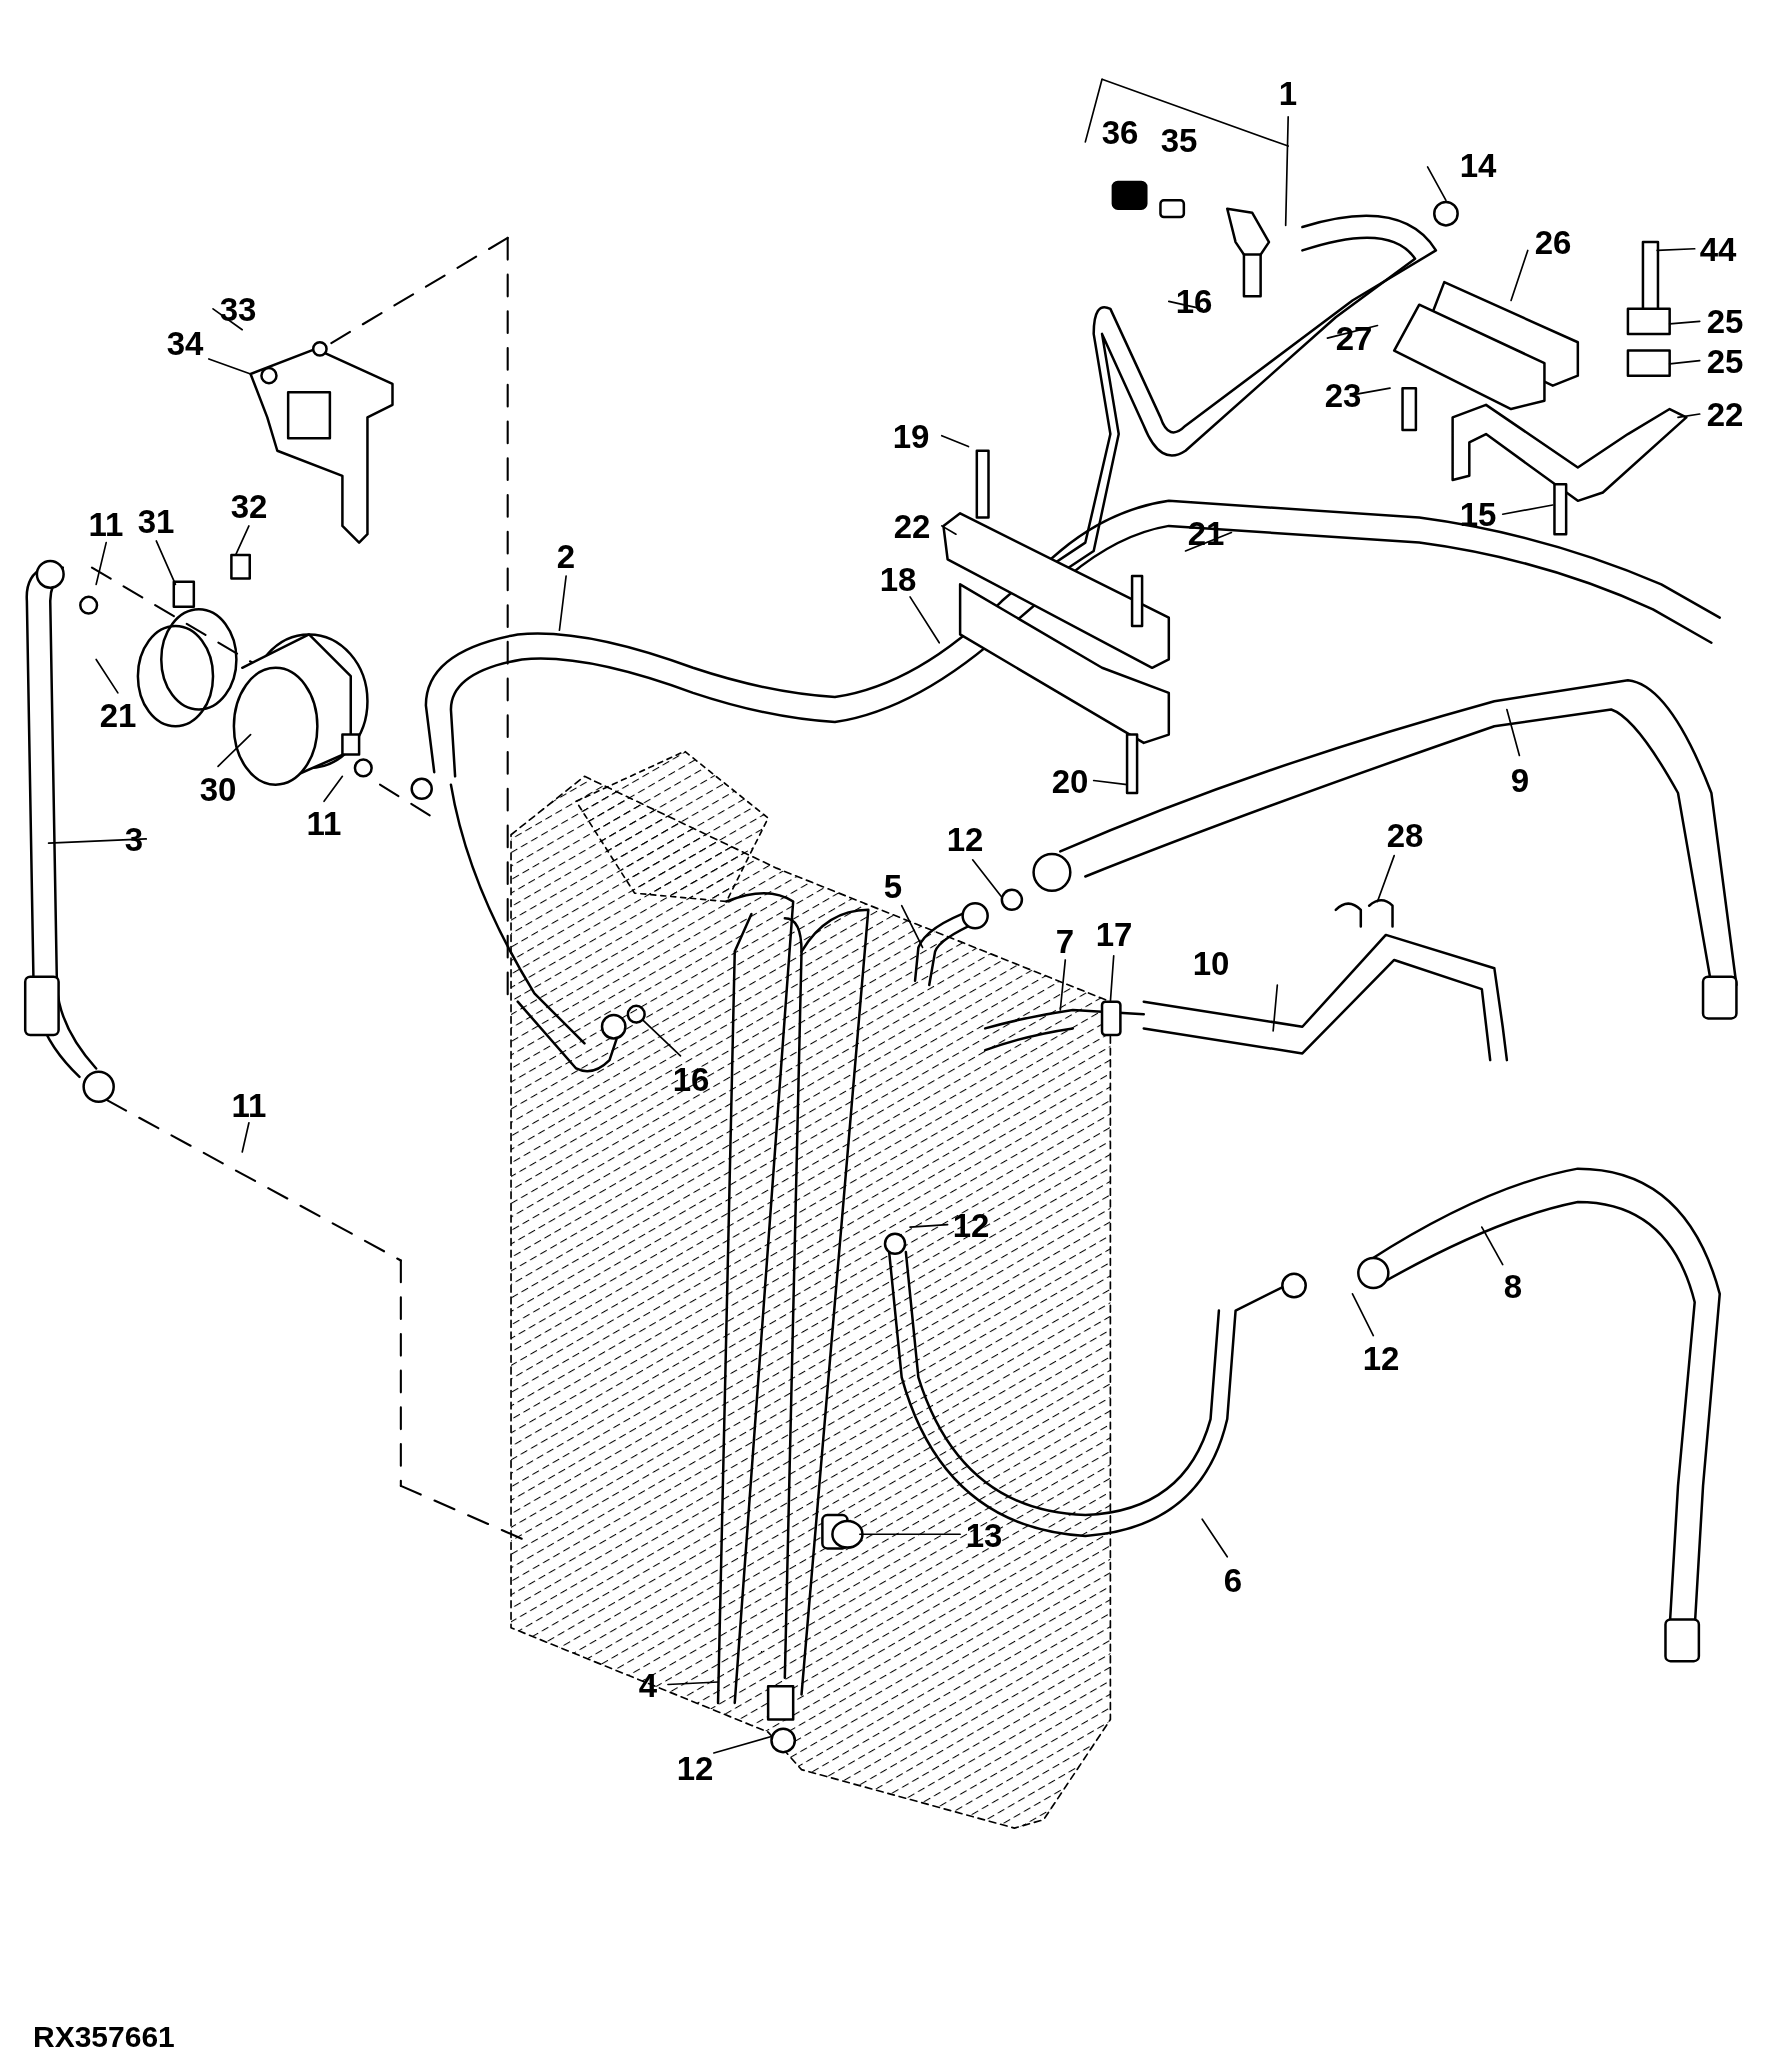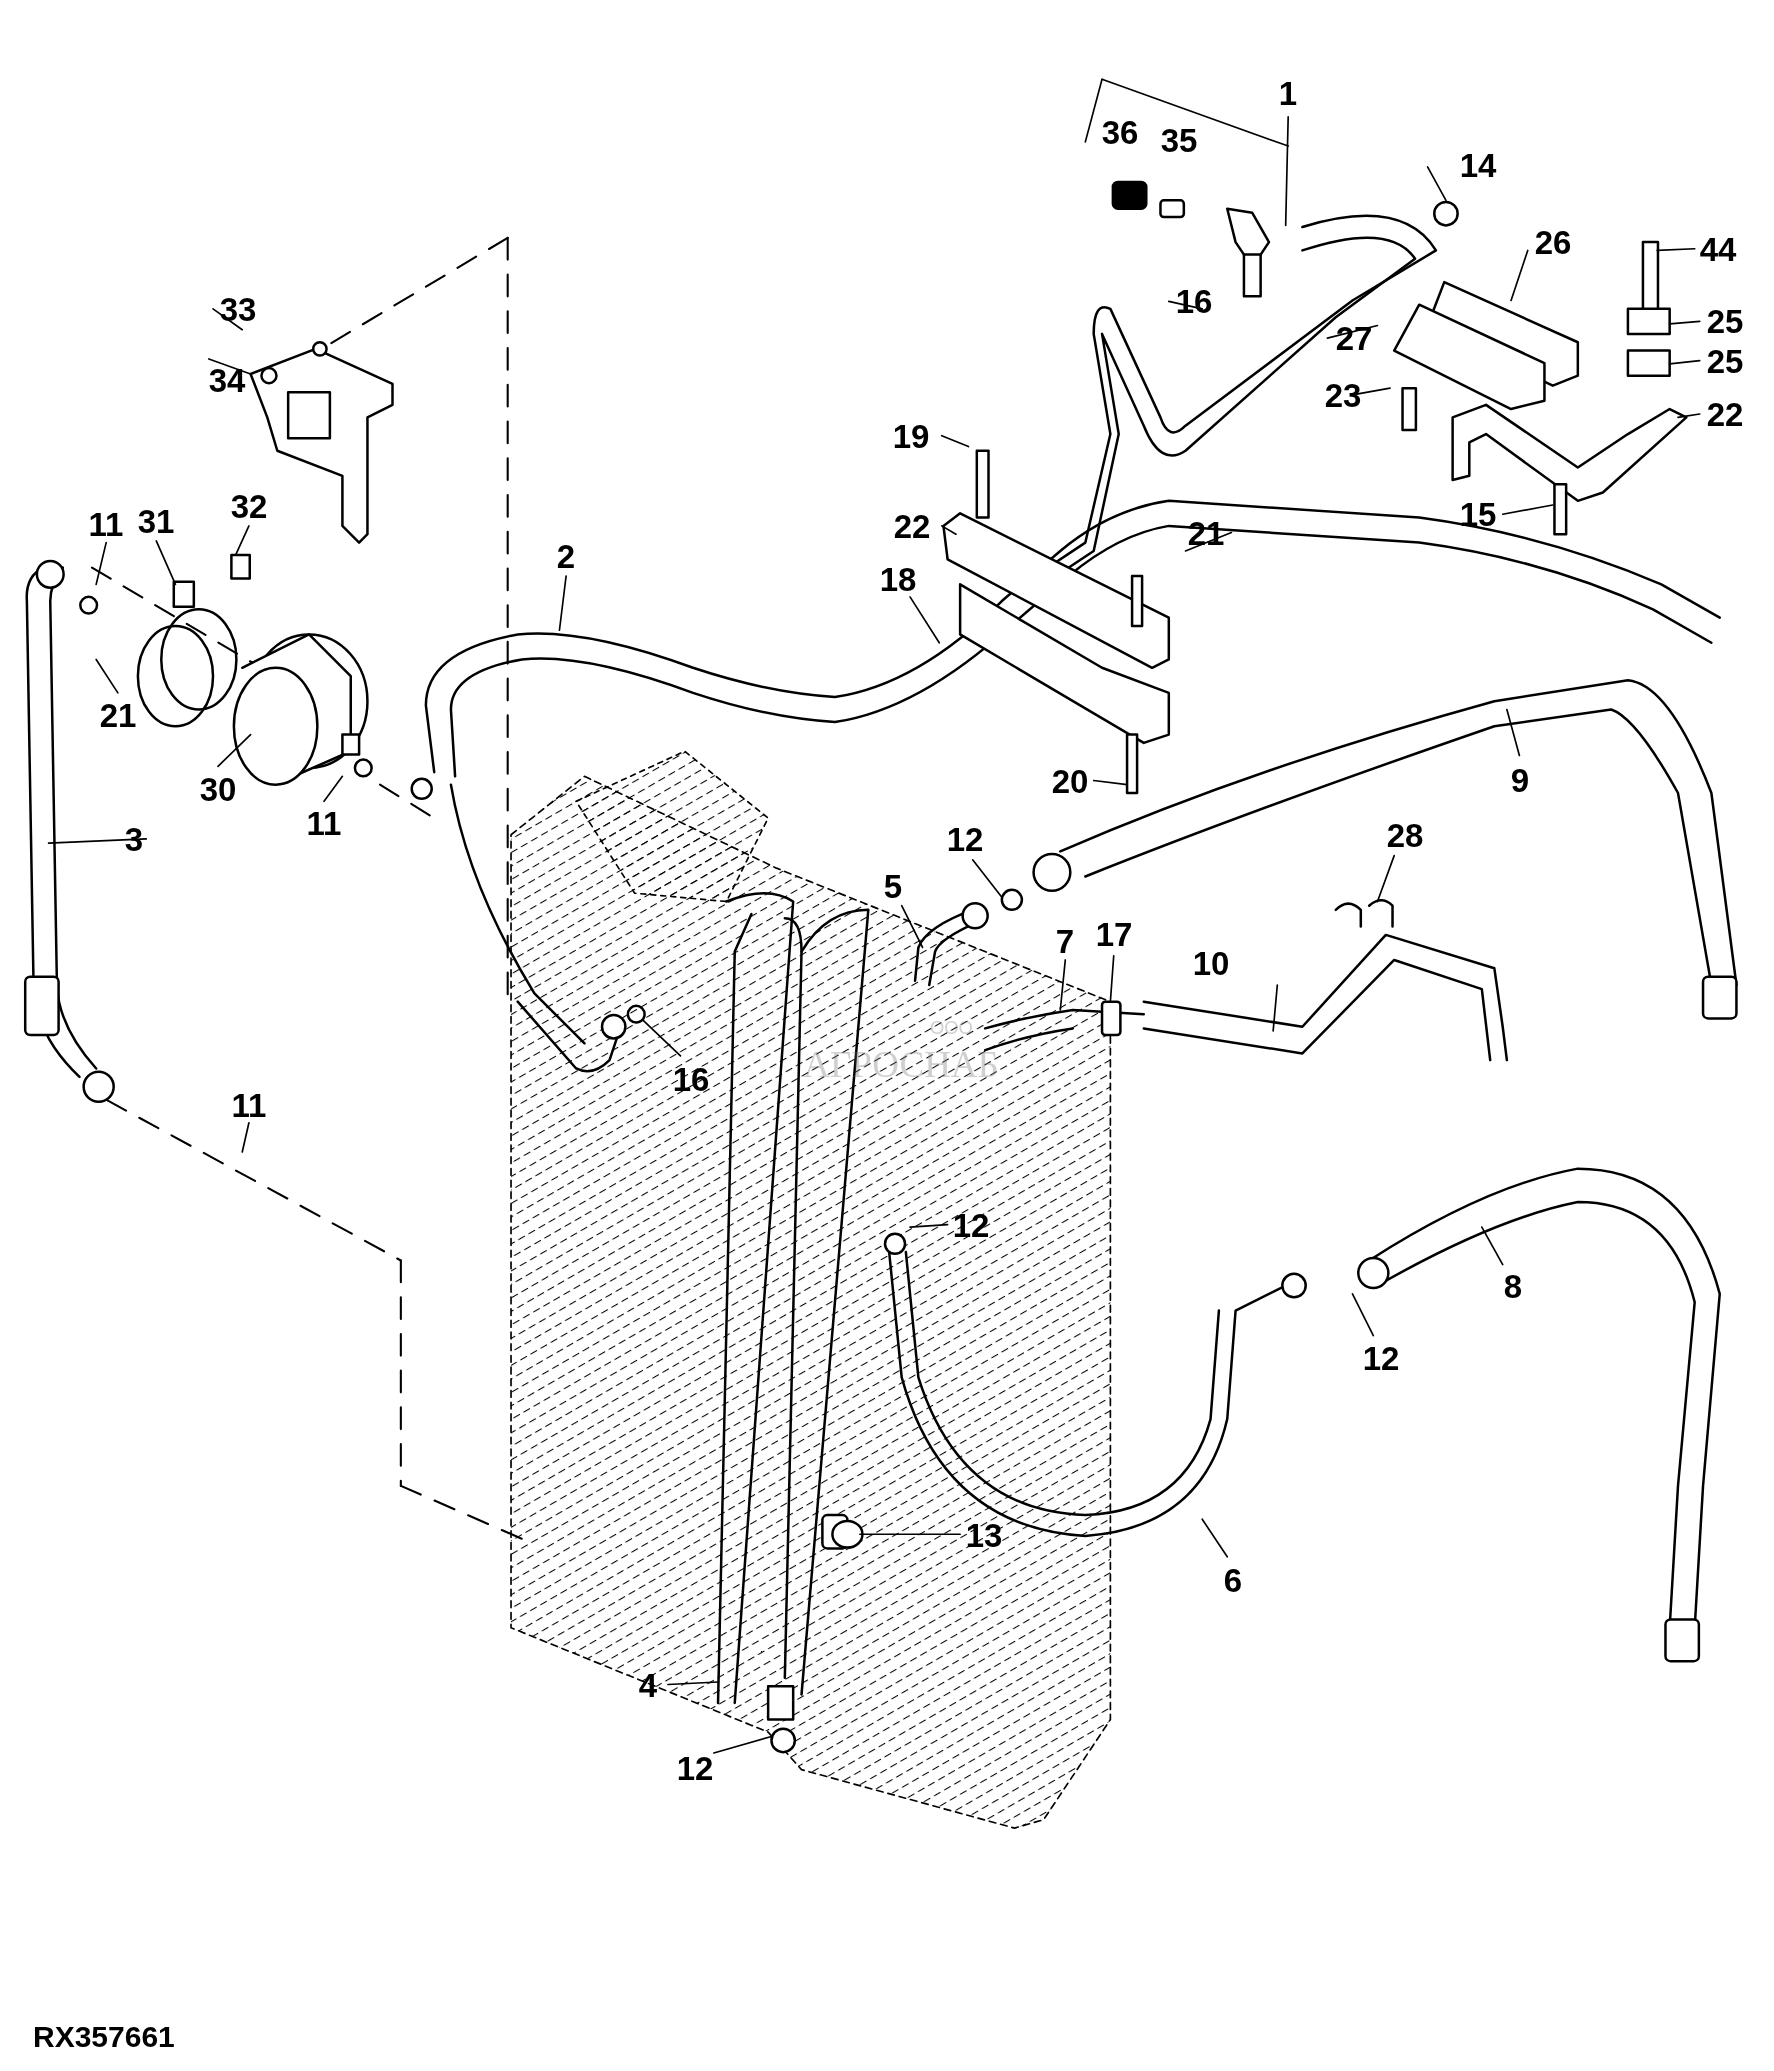--- a/index.html
+++ b/index.html
@@ -199,41 +199,37 @@
       <line x1="298" y1="630" x2="282" y2="665"></line>
       <line x1="255" y1="370" x2="290" y2="395"></line>
       <line x1="250" y1="430" x2="300" y2="448"></line>
       <line x1="141" y1="830" x2="115" y2="790"></line>
       <line x1="261" y1="918" x2="300" y2="880"></line>
       <line x1="388" y1="960" x2="410" y2="930"></line>
       <line x1="175" y1="1005" x2="58" y2="1010"></line>
     </g>
   </svg>
 
-  <div class="wm">
-    <span class="wm-sub">ООО</span>
-    <span class="wm-text">АГРОСНАБ</span>
-  </div>
 
   <div id="callouts">
       <span class="callout" style="left: 1288px; top: 93px;">1</span>
       <span class="callout" style="left: 1120px; top: 132px;">36</span>
       <span class="callout" style="left: 1179px; top: 140px;">35</span>
       <span class="callout" style="left: 1454px; top: 165px; margin-left: 24px;">14</span>
       <span class="callout" style="left: 1553px; top: 242px;">26</span>
       <span class="callout" style="left: 1718px; top: 249px;">44</span>
       <span class="callout" style="left: 1194px; top: 301px;">16</span>
       <span class="callout" style="left: 1354px; top: 338px;">27</span>
       <span class="callout" style="left: 1725px; top: 321px;">25</span>
       <span class="callout" style="left: 1725px; top: 361px;">25</span>
       <span class="callout" style="left: 1331px; top: 395px; margin-left: 12px;">23</span>
       <span class="callout" style="left: 1725px; top: 414px;">22</span>
       <span class="callout" style="left: 1478px; top: 514px;">15</span>
       <span class="callout" style="left: 238px; top: 309px;">33</span>
-      <span class="callout" style="left: 185px; top: 380px; margin-left: 42px;">34</span>
+      <span class="callout" style="left: 185px; top: 343px;">34</span>
       <span class="callout" style="left: 249px; top: 506px;">32</span>
       <span class="callout" style="left: 106px; top: 524px;">11</span>
       <span class="callout" style="left: 156px; top: 521px;">31</span>
       <span class="callout" style="left: 118px; top: 715px;">21</span>
       <span class="callout" style="left: 218px; top: 789px;">30</span>
       <span class="callout" style="left: 324px; top: 823px;">11</span>
       <span class="callout" style="left: 134px; top: 839px;">3</span>
       <span class="callout" style="left: 566px; top: 556px;">2</span>
       <span class="callout" style="left: 911px; top: 436px;">19</span>
       <span class="callout" style="left: 912px; top: 526px;">22</span>

